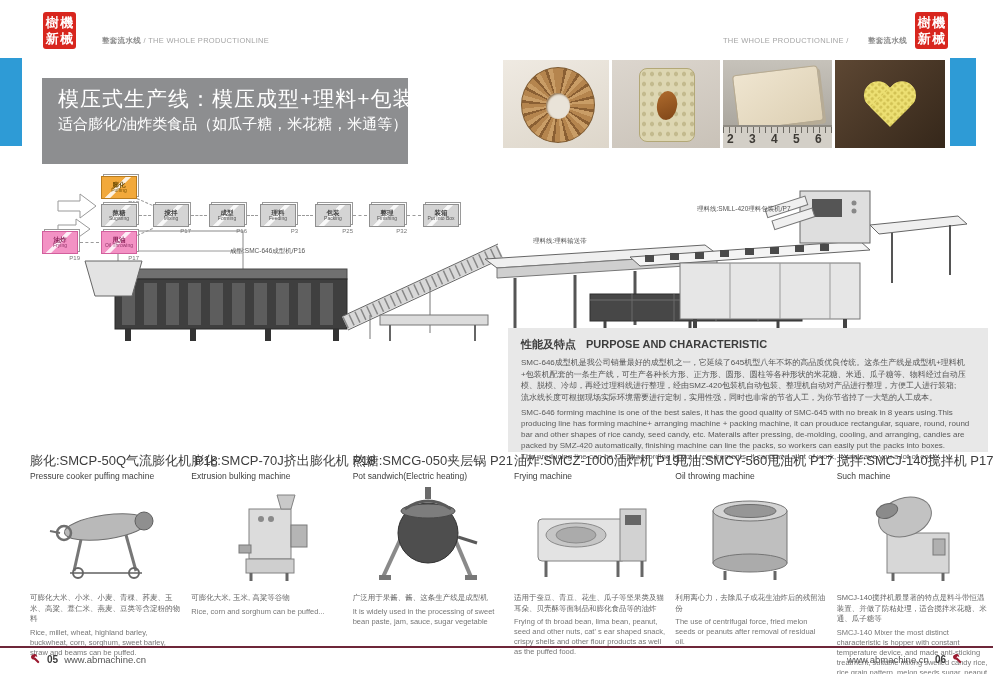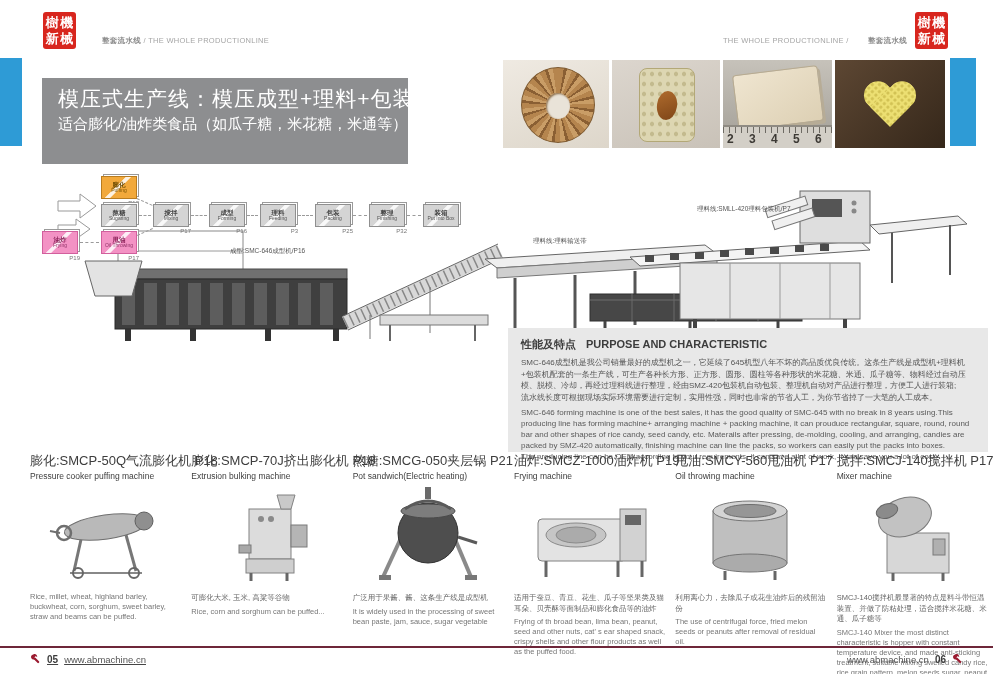--- a/index.html
+++ b/index.html
@@ -93,21 +93,21 @@
   .products{position:absolute;left:30px;top:452px;width:958px;display:flex;gap:10px;}
   .pcol{flex:1;min-width:0;}
   .cap-zh{font-size:13px;color:#3d3d3d;white-space:nowrap;}
   .cap-en{font-size:8.5px;color:#3d3d3d;margin-top:1px;white-space:nowrap;}
   .pimg{margin-top:4px;height:100px;}
   .desc-zh{font-size:7.5px;color:#666;line-height:1.4;margin-top:4px;}
   .desc-en{font-size:7.5px;color:#777;line-height:1.35;margin-top:3px;}
 
   
   .f-line{position:absolute;left:0;top:646px;width:993px;height:2px;background:#6e2639;}
-  .f-left{position:absolute;left:30px;top:654px;display:flex;align-items:center;gap:6px;text-decoration:underline;}
+  .f-left{position:absolute;left:30px;top:654px;display:flex;align-items:center;gap:6px;}
   .f-right{position:absolute;right:30px;top:654px;display:flex;align-items:center;gap:6px;}
   .f-page{font-size:10px;font-weight:bold;color:#3c3c3c;}
   .f-site{font-size:9.5px;color:#555;}
 </style>
 </head>
 <body>
 
 <div class="page">
 
   <div class="stamp stamp-left">
@@ -354,20 +354,21 @@
         <line x1="40" y1="88" x2="112" y2="88" stroke="#888" stroke-width="2"></line>
         <line x1="52" y1="50" x2="44" y2="86" stroke="#777" stroke-width="3"></line>
         <line x1="96" y1="50" x2="106" y2="86" stroke="#777" stroke-width="3"></line>
         <circle cx="48" cy="88" r="5" fill="none" stroke="#666" stroke-width="2"></circle>
         <circle cx="104" cy="88" r="5" fill="none" stroke="#666" stroke-width="2"></circle>
         <ellipse cx="76" cy="42" rx="42" ry="12" fill="#b9b9b9" stroke="#6e6e6e" transform="rotate(-8 76 42)"></ellipse>
         <circle cx="114" cy="36" r="9" fill="#8f8f8f" stroke="#5f5f5f"></circle>
         <circle cx="34" cy="48" r="7" fill="none" stroke="#6f6f6f" stroke-width="2.5"></circle>
         <line x1="20" y1="46" x2="30" y2="48" stroke="#6f6f6f" stroke-width="2"></line>
       </svg>
+      <div class="desc-zh">可膨化大米、小米、小麦、青稞、荞麦、玉米、高粱、薏仁米、燕麦、豆类等含淀粉的物料</div>
       <div class="desc-en">Rice, millet, wheat, highland barley, buckwheat, corn, sorghum, sweet barley, straw and beams can be puffed.</div>
     </div>
 
     <div class="pcol">
       <div class="cap-zh">膨化:SMCP-70J挤出膨化机 P18</div>
       <div class="cap-en">Extrusion bulking machine</div>
       <svg class="pimg" width="148" height="100" viewBox="0 0 148 100">
         <rect x="58" y="24" width="42" height="50" fill="#dcdcdc" stroke="#828282"></rect>
         <polygon points="86,10 104,10 100,24 90,24" fill="#c9c9c9" stroke="#828282"></polygon>
         <rect x="100" y="40" width="16" height="22" fill="#b5b5b5" stroke="#7a7a7a"></rect>
@@ -427,21 +428,21 @@
         <ellipse cx="75" cy="78" rx="37" ry="9" fill="#ababab" stroke="#757575"></ellipse>
         <line x1="50" y1="86" x2="50" y2="95" stroke="#666" stroke-width="3"></line>
         <line x1="100" y1="86" x2="100" y2="95" stroke="#666" stroke-width="3"></line>
       </svg>
       <div class="desc-zh">利用离心力，去除瓜子或花生油炸后的残留油份</div>
       <div class="desc-en">The use of centrifugal force, fried melon seeds or peanuts after removal of residual oil.</div>
     </div>
 
     <div class="pcol">
       <div class="cap-zh">搅拌:SMCJ-140搅拌机 P17</div>
-      <div class="cap-en">Mixer machine</div>
+      <div class="cap-en">Such machine</div>
       <svg class="pimg" width="148" height="100" viewBox="0 0 148 100">
         <rect x="50" y="48" width="62" height="40" fill="#d7d7d7" stroke="#828282"></rect>
         <ellipse cx="68" cy="32" rx="27" ry="19" fill="#c2c2c2" stroke="#7a7a7a" transform="rotate(-18 68 32)"></ellipse>
         <ellipse cx="50" cy="26" rx="11" ry="7" fill="#8b8b8b" stroke="#666" transform="rotate(-18 50 26)"></ellipse>
         <rect x="96" y="54" width="12" height="16" fill="#b0b0b0" stroke="#7a7a7a"></rect>
         <line x1="56" y1="88" x2="56" y2="96" stroke="#666" stroke-width="3"></line>
         <line x1="106" y1="88" x2="106" y2="96" stroke="#666" stroke-width="3"></line>
       </svg>
       <div class="desc-zh">SMCJ-140搅拌机最显著的特点是料斗带恒温装置、并做了防粘处理，适合搅拌米花糖、米通、瓜子糖等</div>
       <div class="desc-en">SMCJ-140 Mixer the most distinct characteristic is hopper with constant temperature device, and made anti-sticking treatment, suitable mixing swelled candy rice, rice grain pattern, melon seeds sugar, peanut sugar...</div>

